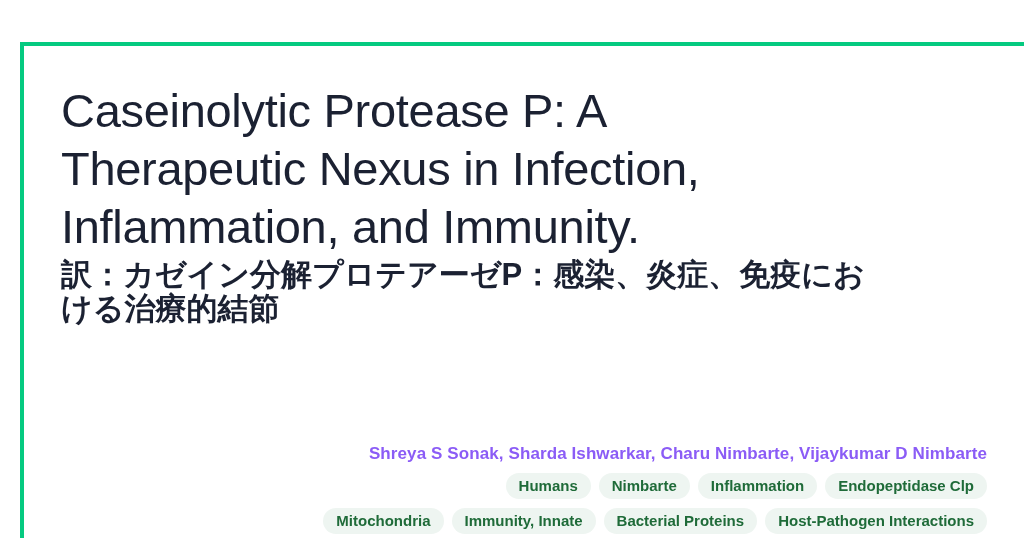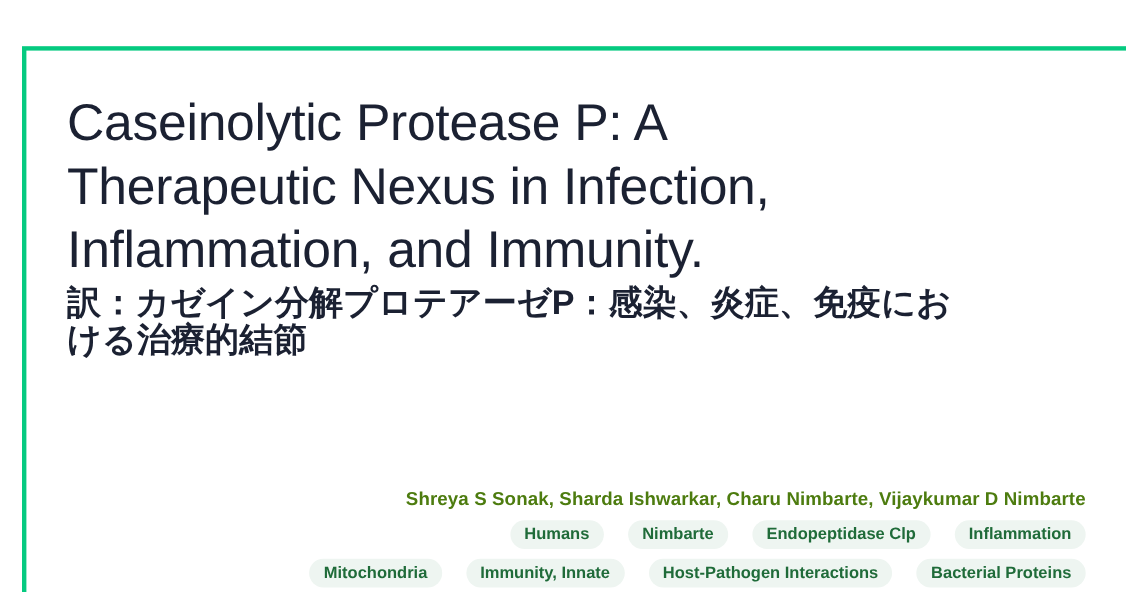--- a/index.html
+++ b/index.html
@@ -70,32 +70,32 @@
   #meta-block {
     display: flex;
     flex-direction: column;
     align-items: flex-end;
     padding-bottom: 26px;
   }
 
   #authors-line {
     font-size: 17px;
     font-weight: 700;
-    color: #4d7c0f;
+    color: #8b5cf6;
     text-align: right;
     letter-spacing: 0.1px;
     white-space: nowrap;
   }
 
   .tag-row {
     display: flex;
     flex-direction: row;
     justify-content: flex-start;
     flex-wrap: nowrap;
-    gap: 22px;
+    gap: 8px;
     margin-top: 9px;
   }
 
   .tag-pill {
     background: #eef5f1;
     color: #1f6b39;
     font-size: 15px;
     font-weight: 700;
     line-height: 26px;
     height: 26px;
@@ -117,26 +117,26 @@
     </div>
 
     <div id="spacer"></div>
 
     <div id="meta-block">
       <div id="authors-line">Shreya S Sonak, Sharda Ishwarkar, Charu Nimbarte, Vijaykumar D Nimbarte</div>
 
       <div class="tag-row">
         <span class="tag-pill">Humans</span>
         <span class="tag-pill">Nimbarte</span>
+        <span class="tag-pill">Inflammation</span>
         <span class="tag-pill">Endopeptidase Clp</span>
-        <span class="tag-pill">Inflammation</span>
       </div>
 
       <div class="tag-row">
         <span class="tag-pill">Mitochondria</span>
         <span class="tag-pill">Immunity, Innate</span>
+        <span class="tag-pill">Bacterial Proteins</span>
         <span class="tag-pill">Host-Pathogen Interactions</span>
-        <span class="tag-pill">Bacterial Proteins</span>
       </div>
     </div>
 
   </div>
 </div>
 
 </body></html>

